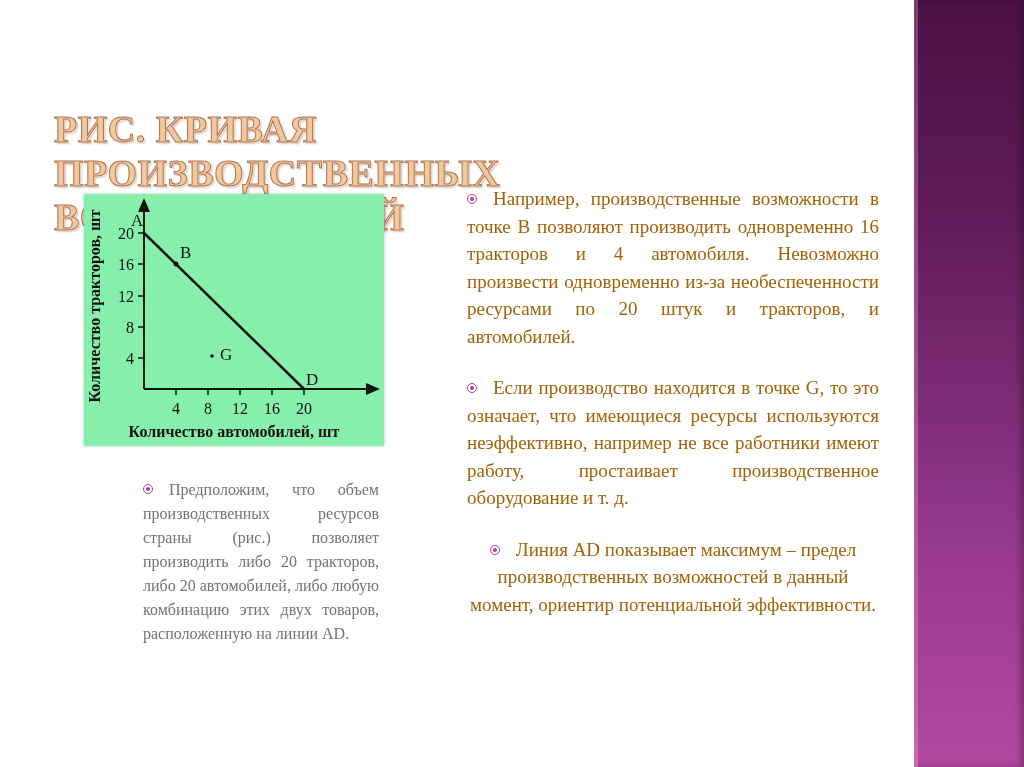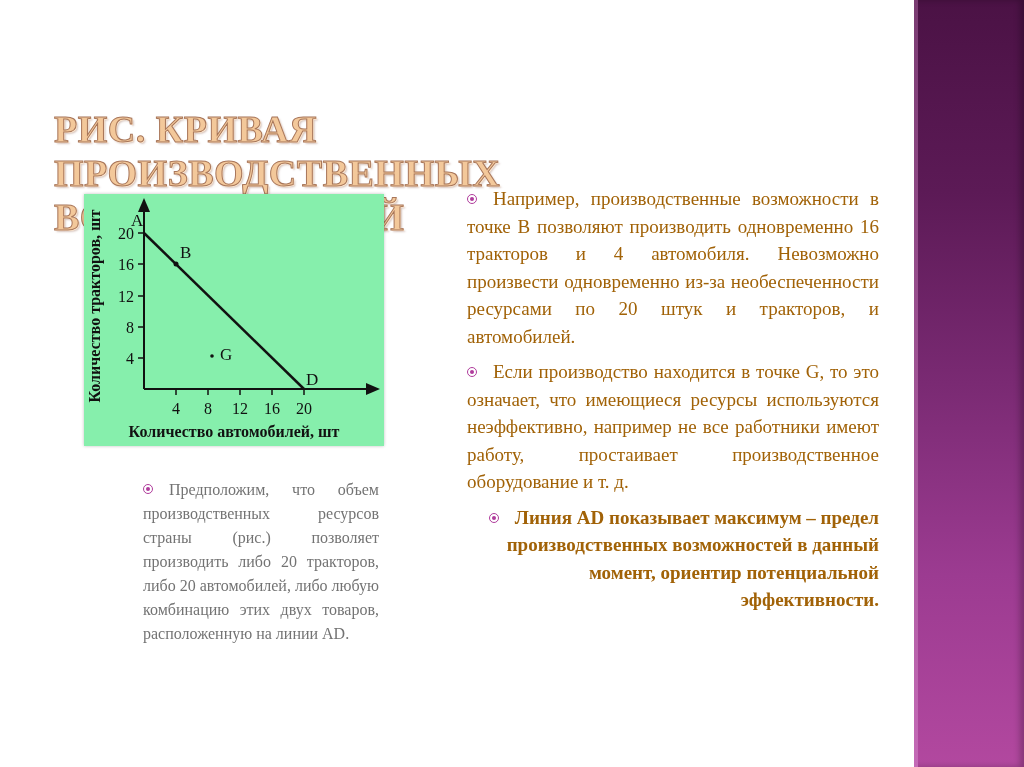--- a/index.html
+++ b/index.html
@@ -29,39 +29,39 @@
   }
   .chart-box {
     position: absolute; left: 84px; top: 194px; width: 300px; height: 252px;
     background: #86efac;
     box-shadow: 0 0 3px rgba(0,0,0,0.25);
   }
   .chart-box svg { position: absolute; left: 0; top: 0; }
   .chart-box svg text { font-family: "Liberation Serif", "DejaVu Serif", serif; fill: #111; }
   .bullet-block { position: absolute; }
   .bullet-item { position: relative; text-align: justify; }
-  .bullet-item + .bullet-item { margin-top: 8px; }
+  .bullet-item + .bullet-item { margin-top: 24px; }
   .bullet-dot {
     display: inline-block; width: 10px; height: 10px; border-radius: 50%;
     border: 1px solid #b03c9c; position: relative; margin-right: 16px;
     vertical-align: 1px; box-sizing: border-box;
   }
   .bullet-dot::after {
     content: ""; position: absolute; left: 2px; top: 2px; width: 4px; height: 4px;
     border-radius: 50%; background: #b03c9c;
   }
   .left-text {
     left: 143px; top: 478px; width: 236px;
     font-size: 16px; line-height: 24px; color: #737373;
   }
   .right-text {
     left: 467px; top: 185px; width: 412px;
     font-size: 19px; line-height: 27.5px; color: #a16207;
   }
-  .right-text .bullet-item.last { text-align: right; font-weight: bold; }
+  .right-text .bullet-item.last { text-align: center; }
 </style>
 </head>
 <body>
 
 <div class="side-band"></div>
 
 <h1 class="title">Рис. Кривая производственных возможностей</h1>
 
 <div class="chart-box">
   <svg width="300" height="252" viewBox="0 0 300 252">

